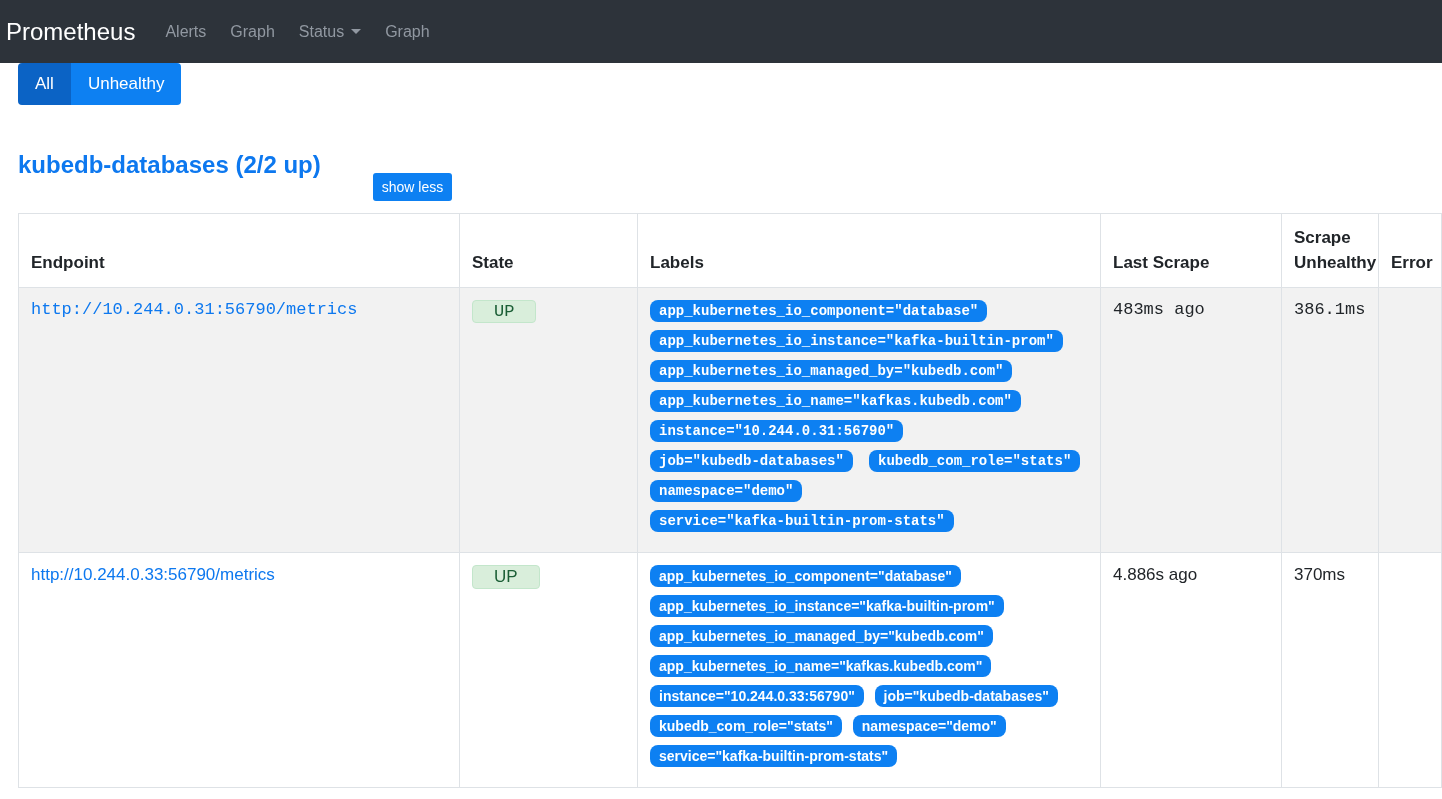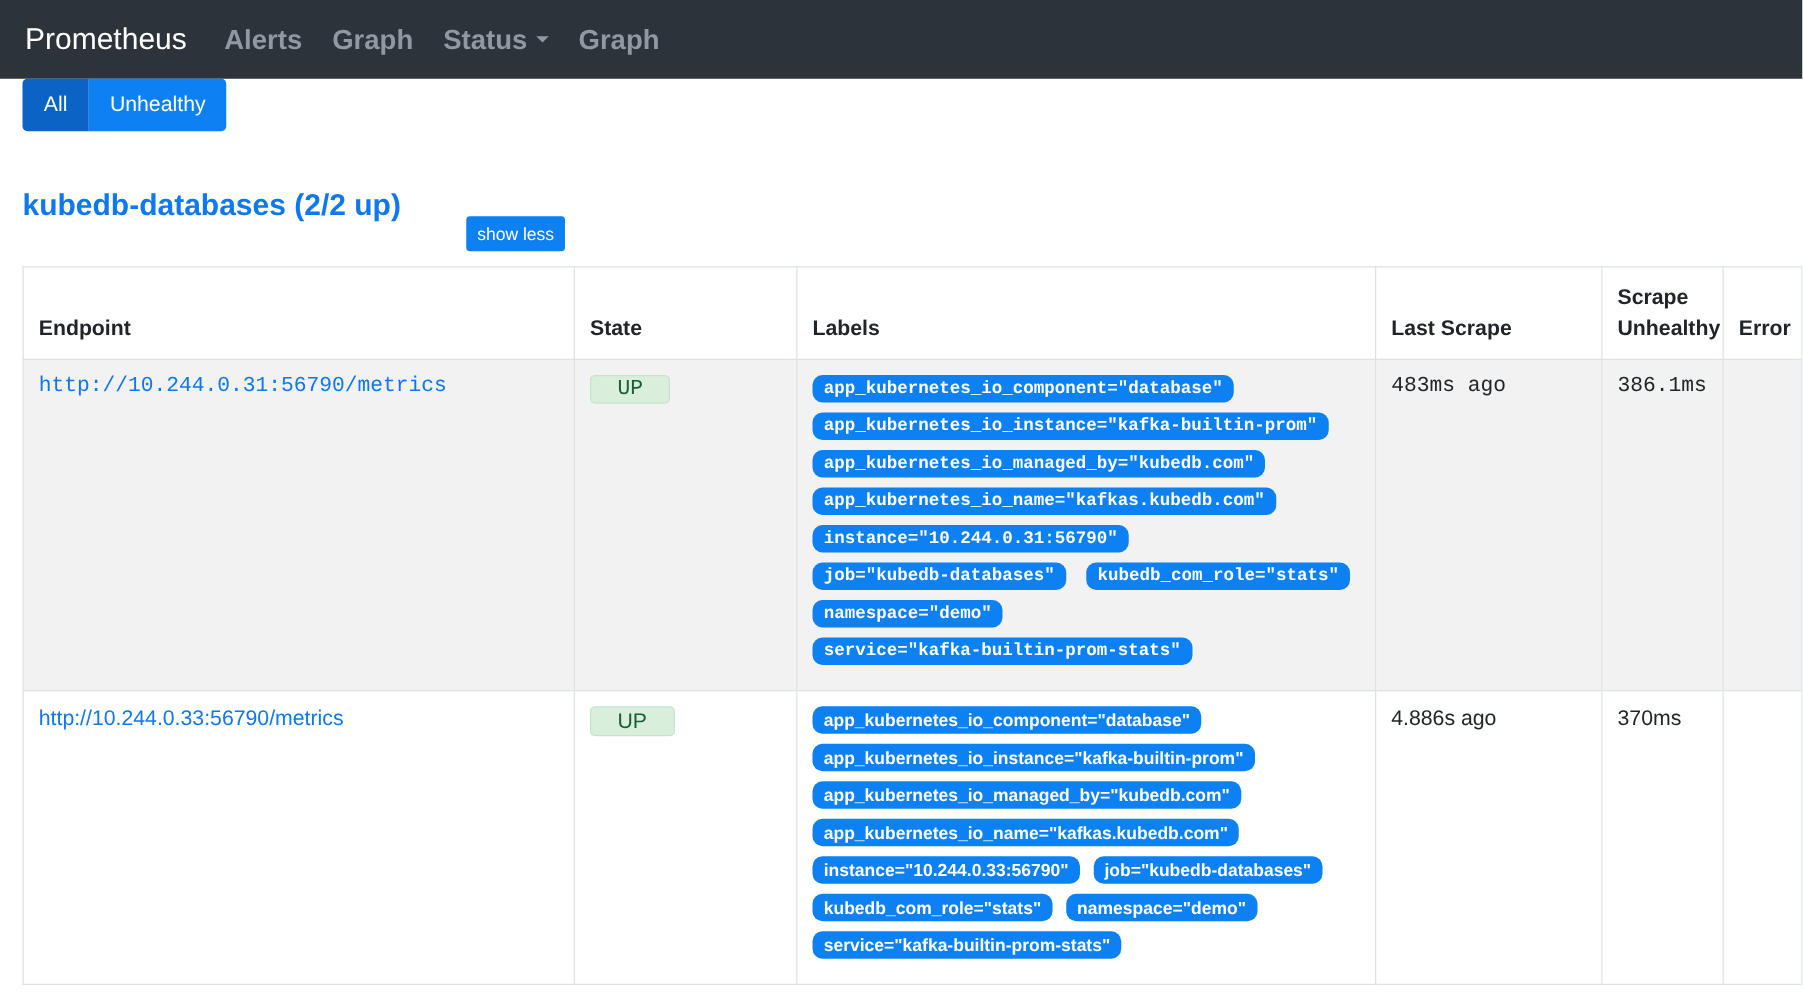--- a/index.html
+++ b/index.html
@@ -25,38 +25,37 @@
     font-family: "Liberation Sans", "DejaVu Sans", sans-serif;
     color: var(--text);
   }
 
   
   .navbar {
     height: 63px;
     background: var(--navbar-bg);
     display: flex;
     align-items: center;
-    padding: 0 20px;
+    padding: 0 6px;
   }
   .navbar-brand {
     color: var(--brand);
     font-size: 24px;
     margin-right: 18px;
     text-decoration: none;
     cursor: pointer;
   }
   .nav-link {
     color: var(--nav-link);
-    font-size: 22px;
+    font-size: 16px;
     padding: 8px 12px;
     text-decoration: none;
     cursor: pointer;
     display: inline-flex;
     align-items: center;
-    font-weight: bold;
   }
   .caret {
     display: inline-block;
     width: 0; height: 0;
     margin-left: 7px;
     border-left: 5px solid transparent;
     border-right: 5px solid transparent;
     border-top: 5px solid var(--nav-link);
   }
 

